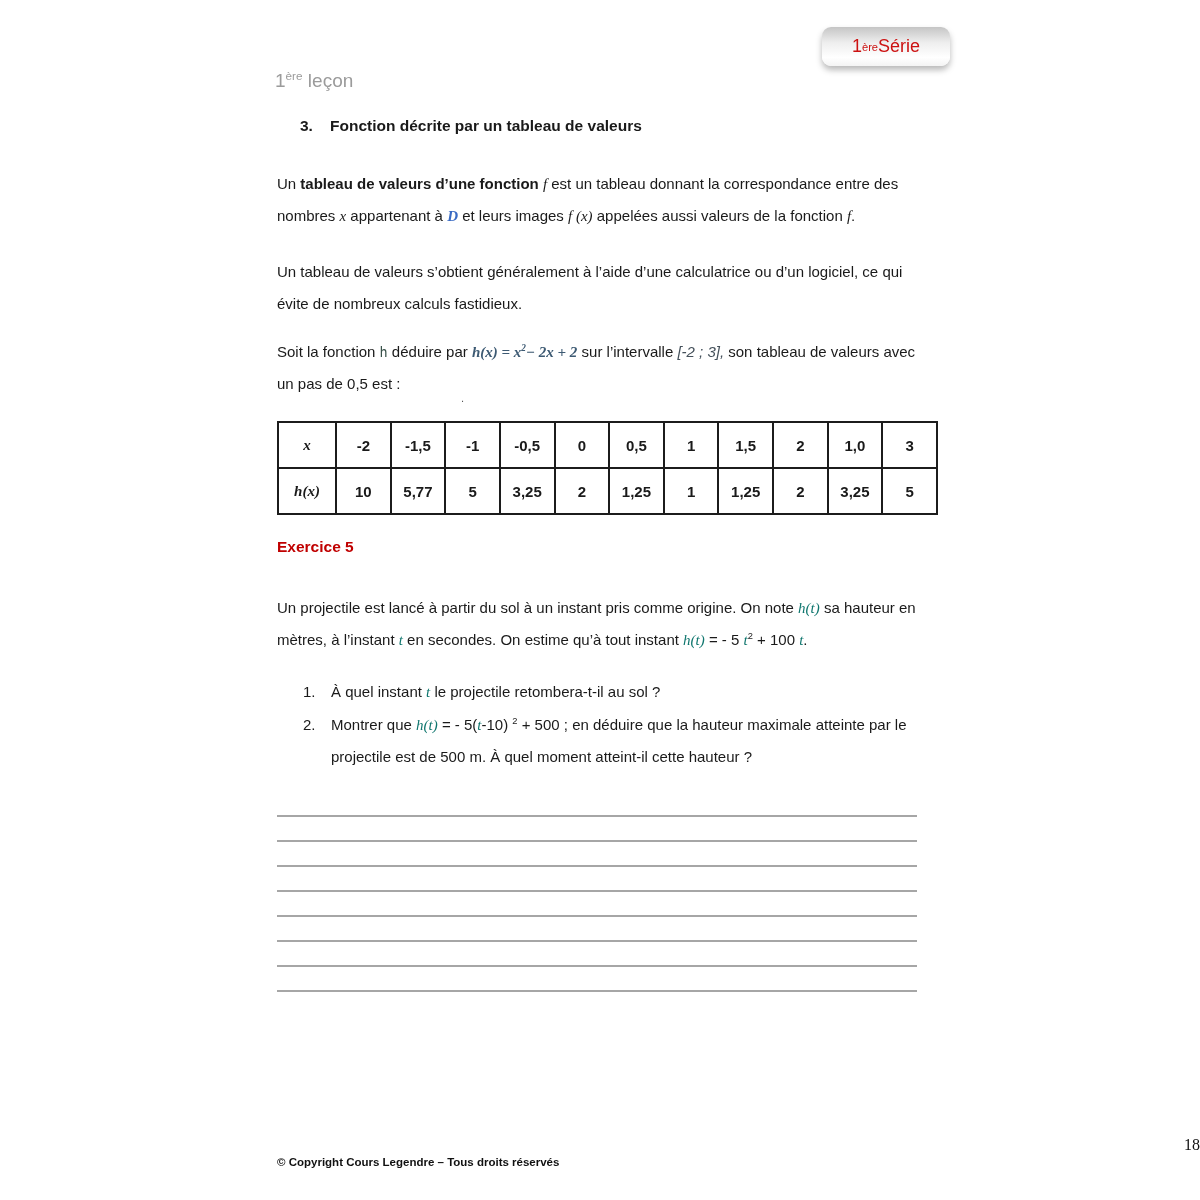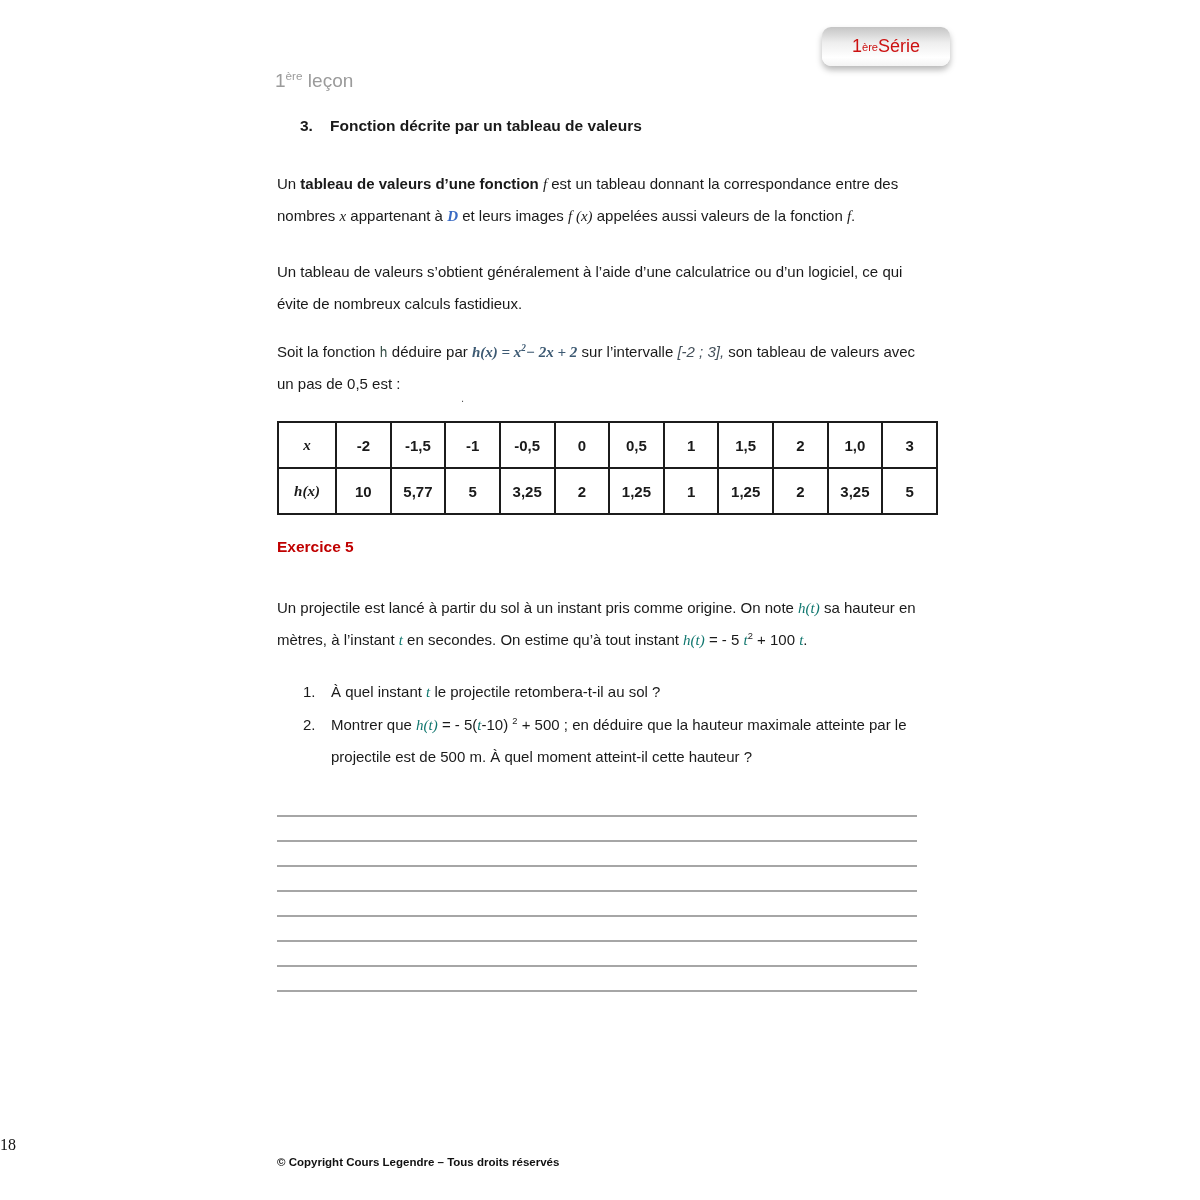--- a/index.html
+++ b/index.html
@@ -51,21 +51,21 @@
   .ex-list{left:303px;top:676px;width:625px;line-height:32px;}
   .ex-item{display:flex;margin-bottom:1px;}
   .ex-item .inum{width:28px;flex:none;}
   .ex-item .itext{width:597px;}
 
   
   .answer-lines{left:277px;top:815px;width:640px;}
   .answer-line{height:2px;background:#a6a6a6;margin-bottom:23px;}
 
   
-  .page-number{left:0;top:1136px;width:1200px;text-align:left;
+  .page-number{left:0;top:1136px;width:1200px;text-align:right;
     font-family:"Liberation Serif",serif;font-size:16px;color:#111;}
   .copyright{left:277px;top:1156px;font-size:11.5px;font-weight:600;color:#111;}
 </style>
 </head>
 <body>
 
 <div id="page">
 
   <div class="abs lesson-label"><span>1</span><sup class="sm">ère</sup><span> leçon</span></div>
 

